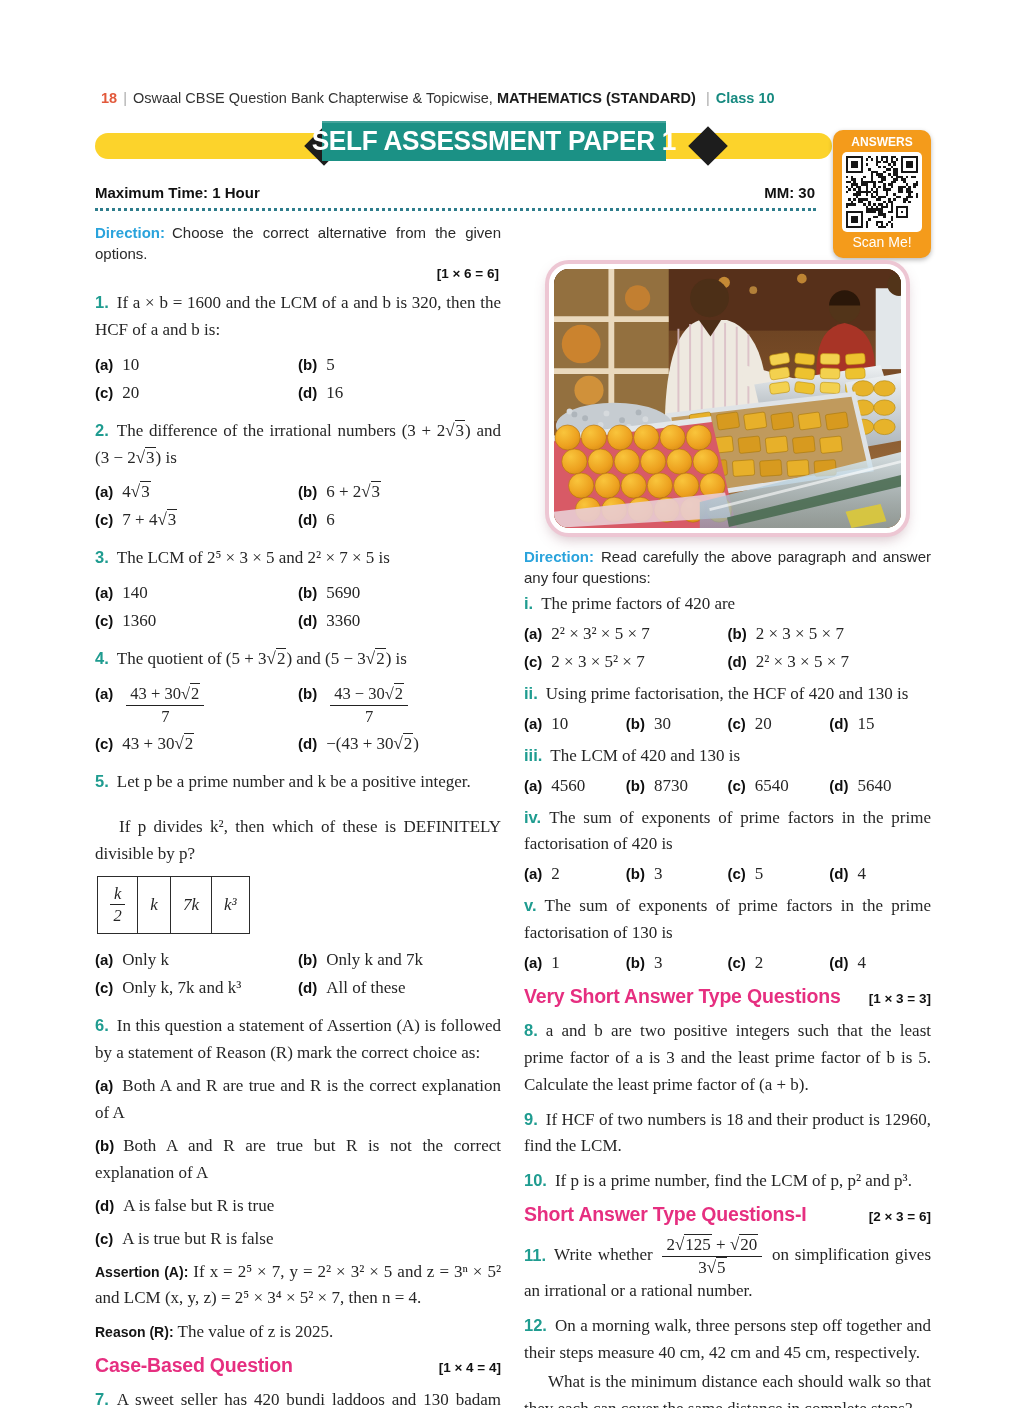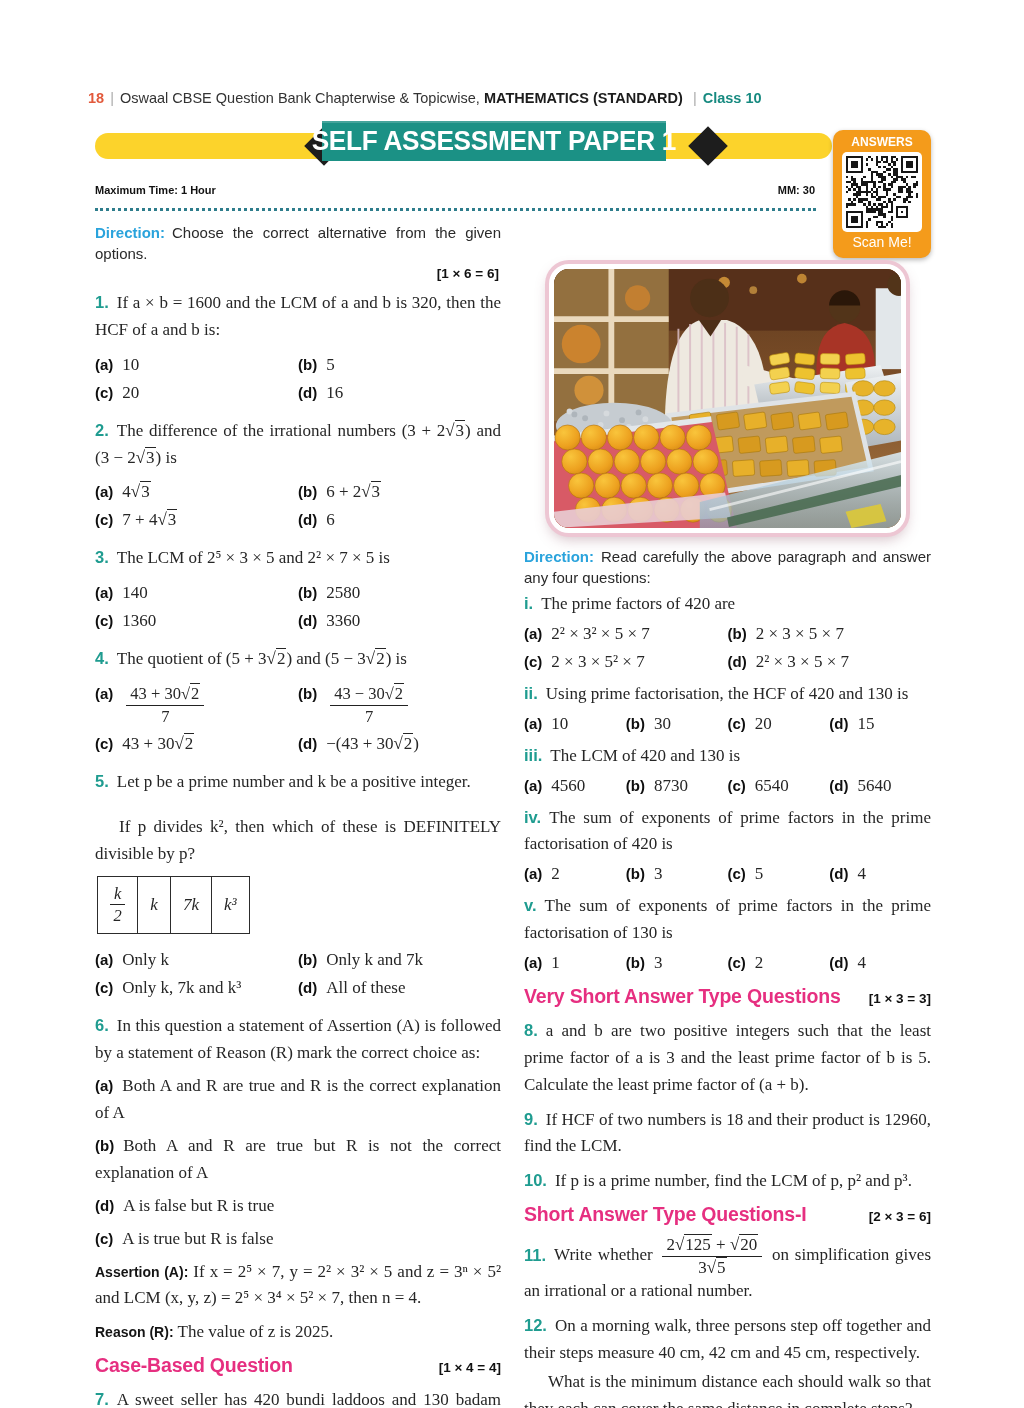--- a/index.html
+++ b/index.html
@@ -1,20 +1,20 @@
 <!DOCTYPE html>
 <html><head>
 <meta charset="utf-8">
 <style>
   html,body{margin:0;padding:0;background:#ffffff;}
   #page{position:relative;width:1024px;height:1408px;background:#ffffff;overflow:hidden;
         font-family:"Liberation Serif","DejaVu Serif",serif;color:#262626;}
 
   
-  .hdr{position:absolute;left:88px;top:90px;width:840px;
+  .hdr{position:absolute;left:101px;top:90px;width:840px;
        font-family:"Liberation Sans","DejaVu Sans",sans-serif;font-size:14.5px;color:#3a3a3a;}
   .hdr .pgnum{color:#e2593b;font-weight:bold;}
   .hdr .sep{color:#aaaaaa;margin:0 6px;}
   .hdr .series{color:#333333;}
   .hdr .subject{font-weight:bold;color:#1c1c1c;}
   .hdr .classlbl{color:#178a80;font-weight:bold;}
 
   
   .yellowbar{position:absolute;left:95px;top:133px;width:737px;height:26px;border-radius:13px;background:#fcd32b;}
   .diamond{position:absolute;width:28px;height:28px;background:#1d1d1d;transform:rotate(45deg);top:132px;}
@@ -26,21 +26,21 @@
   
   .qrbox{position:absolute;left:833px;top:130px;width:98px;height:128px;background:#f49b1b;border-radius:10px;
          box-shadow:0 2px 5px rgba(0,0,0,.28);display:flex;flex-direction:column;align-items:center;
          padding:6px 2px 5px;box-sizing:border-box;font-family:"Liberation Sans","DejaVu Sans",sans-serif;}
   .qrtop{color:#fff;font-weight:bold;font-size:12px;line-height:1;}
   .qrimg{width:80px;height:80px;background:#ffffff;border-radius:5px;margin:4px 0 3px;padding:4px;box-sizing:border-box;}
   .qrbottom{color:#fff;font-weight:normal;font-size:14px;line-height:1;}
 
   
   .meta{position:absolute;left:95px;top:184px;width:720px;display:flex;justify-content:space-between;
-        font-family:"Liberation Sans","DejaVu Sans",sans-serif;font-weight:bold;font-size:11px;color:#111;}
+        font-family:"Liberation Sans","DejaVu Sans",sans-serif;font-weight:bold;font-size:15px;color:#111;}
   .dots{position:absolute;left:95px;top:208px;width:721px;border-top:3px dotted #2e7d8c;}
 
   
   .colL{position:absolute;left:95px;top:222px;width:406px;}
   .colR{position:absolute;left:524px;top:264px;width:407px;}
 
   .dirline{font-family:"Liberation Sans","DejaVu Sans",sans-serif;font-size:15px;color:#2a2a2a;
            line-height:1.4;text-align:justify;margin:0 0 2px;}
   .dirlbl{color:#2aa3dc;font-weight:bold;margin-right:7px;}
   .marksline{font-family:"Liberation Sans","DejaVu Sans",sans-serif;font-weight:bold;font-size:13.5px;
@@ -423,21 +423,21 @@
     </div>
 
     <p class="q"><span class="qn">3.</span><span>The LCM of 2⁵ × 3 × 5 and 2² × 7 × 5 is</span></p>
     <div class="opts opts2">
       <div class="opt">
           <span class="ol">(a)</span>
           <span class="val">140</span>
         </div>
       <div class="opt">
           <span class="ol">(b)</span>
-          <span class="val">2580</span>
+          <span class="val">5690</span>
         </div>
       <div class="opt">
           <span class="ol">(c)</span>
           <span class="val">1360</span>
         </div>
       <div class="opt">
           <span class="ol">(d)</span>
           <span class="val">3360</span>
         </div>
     </div>

